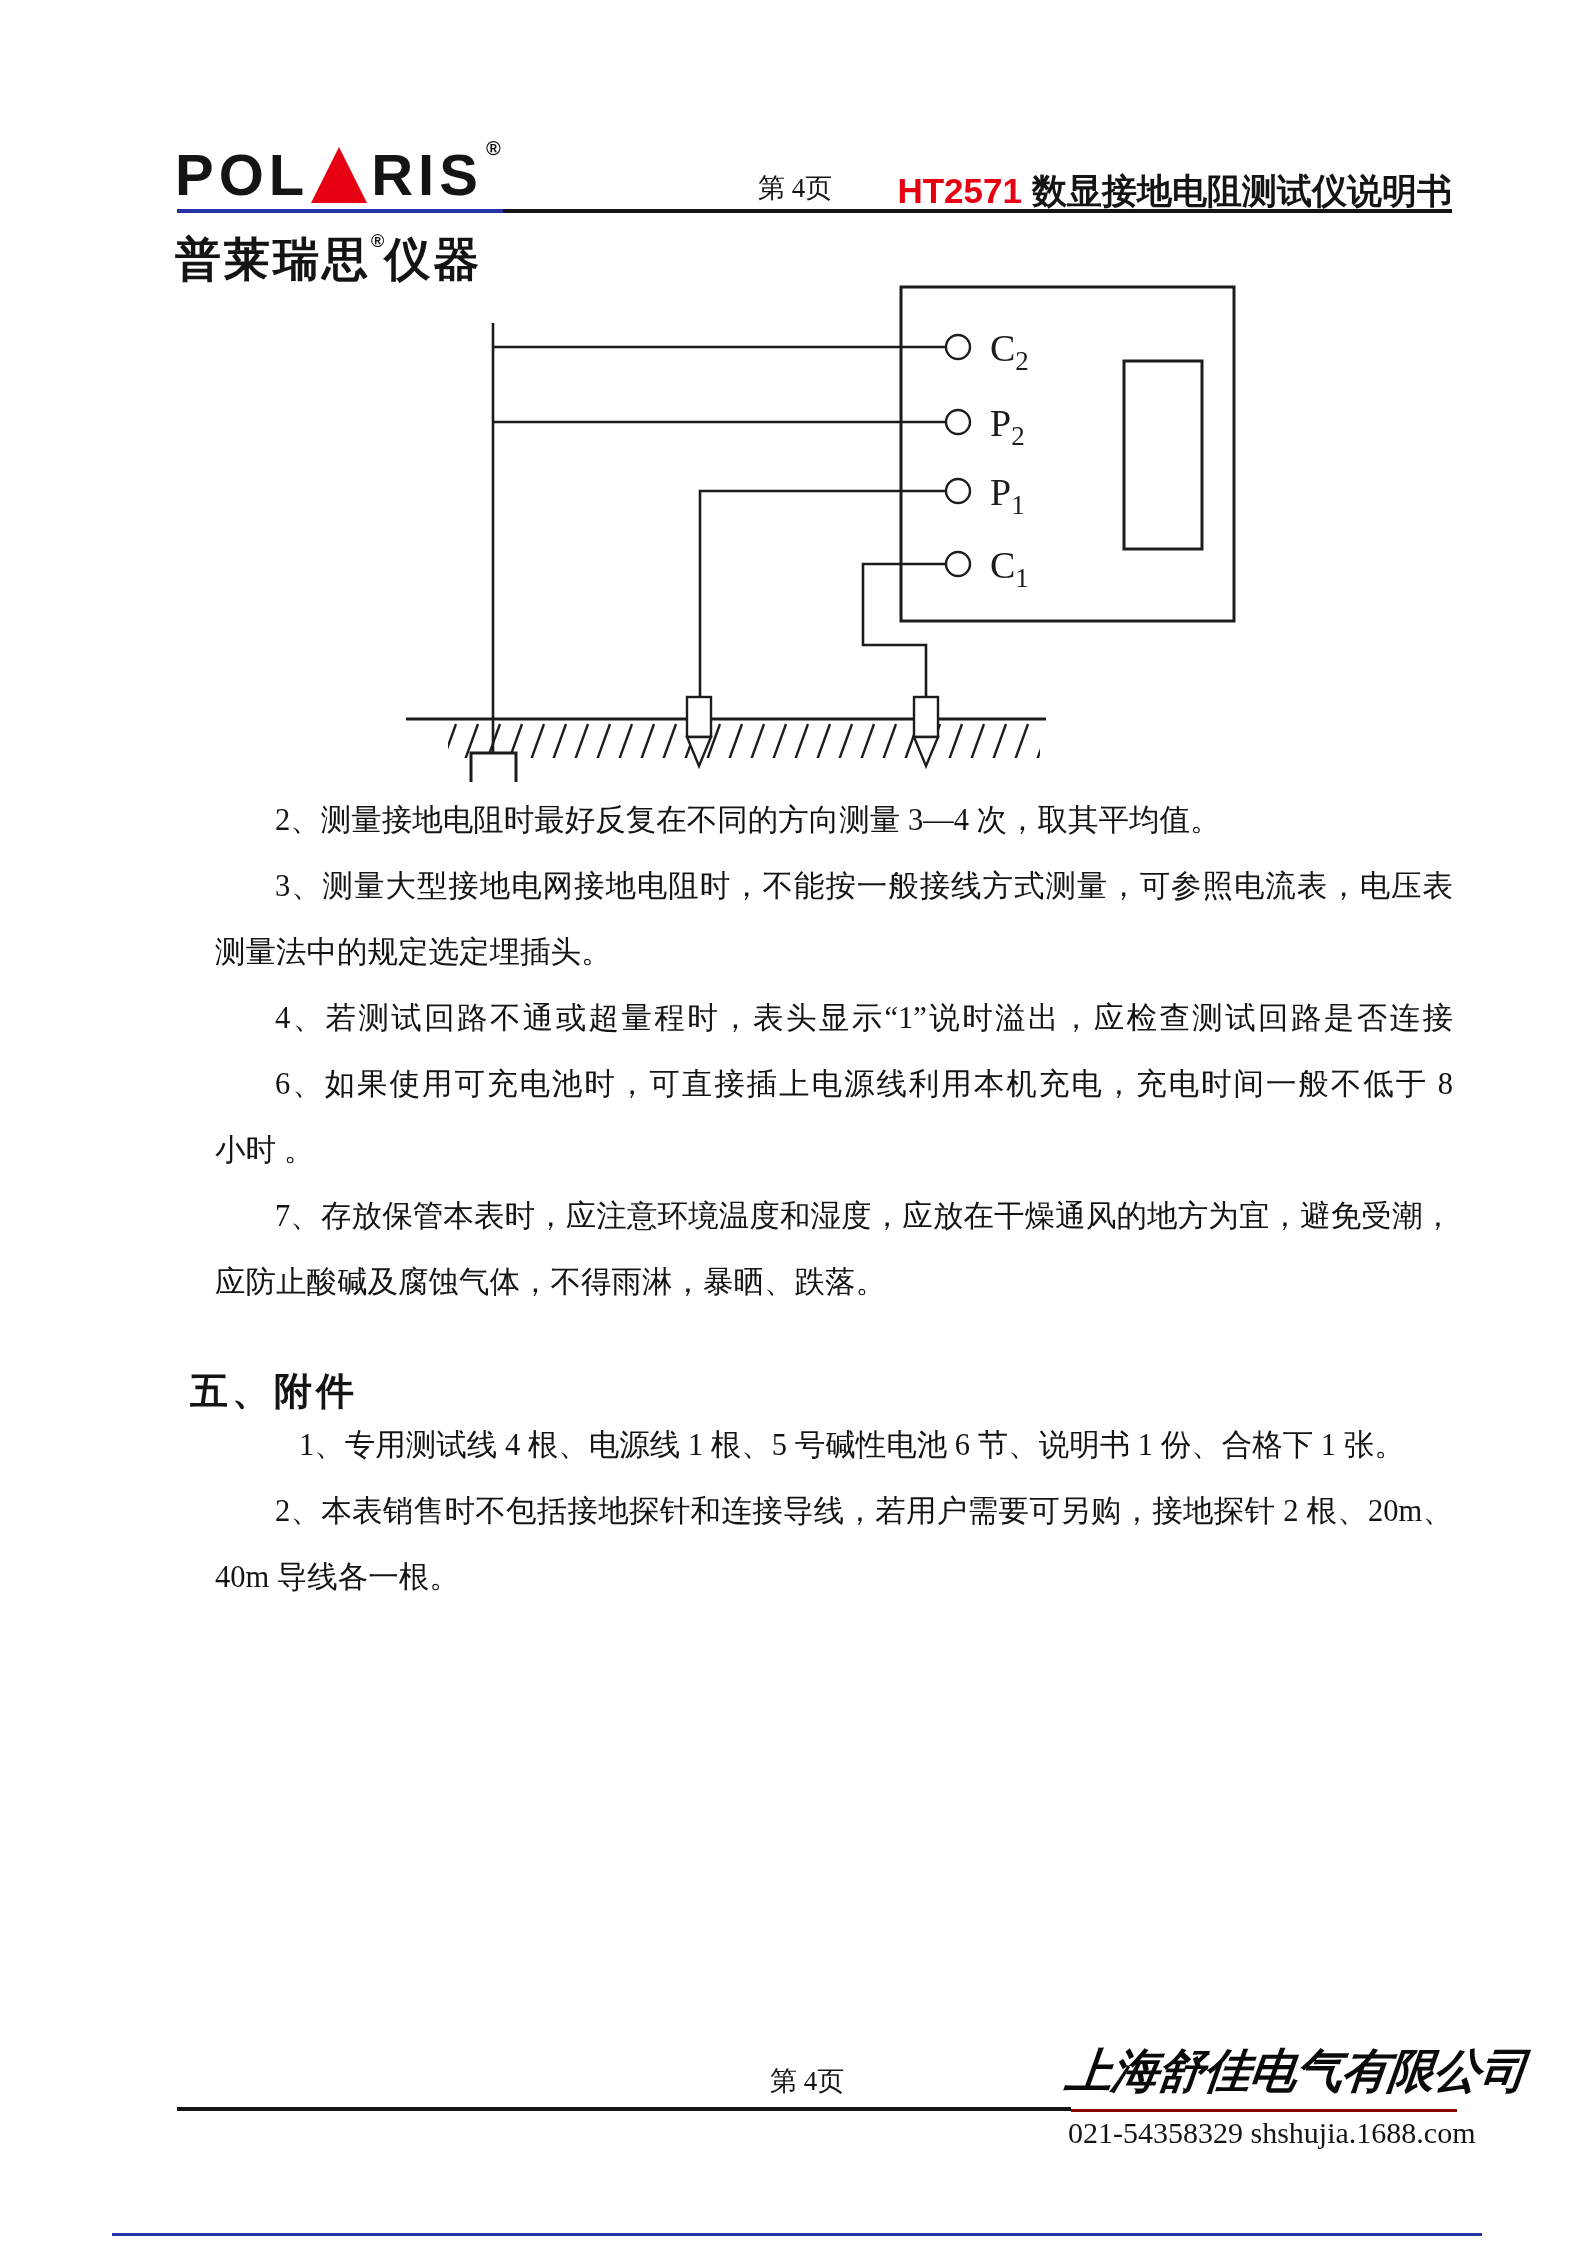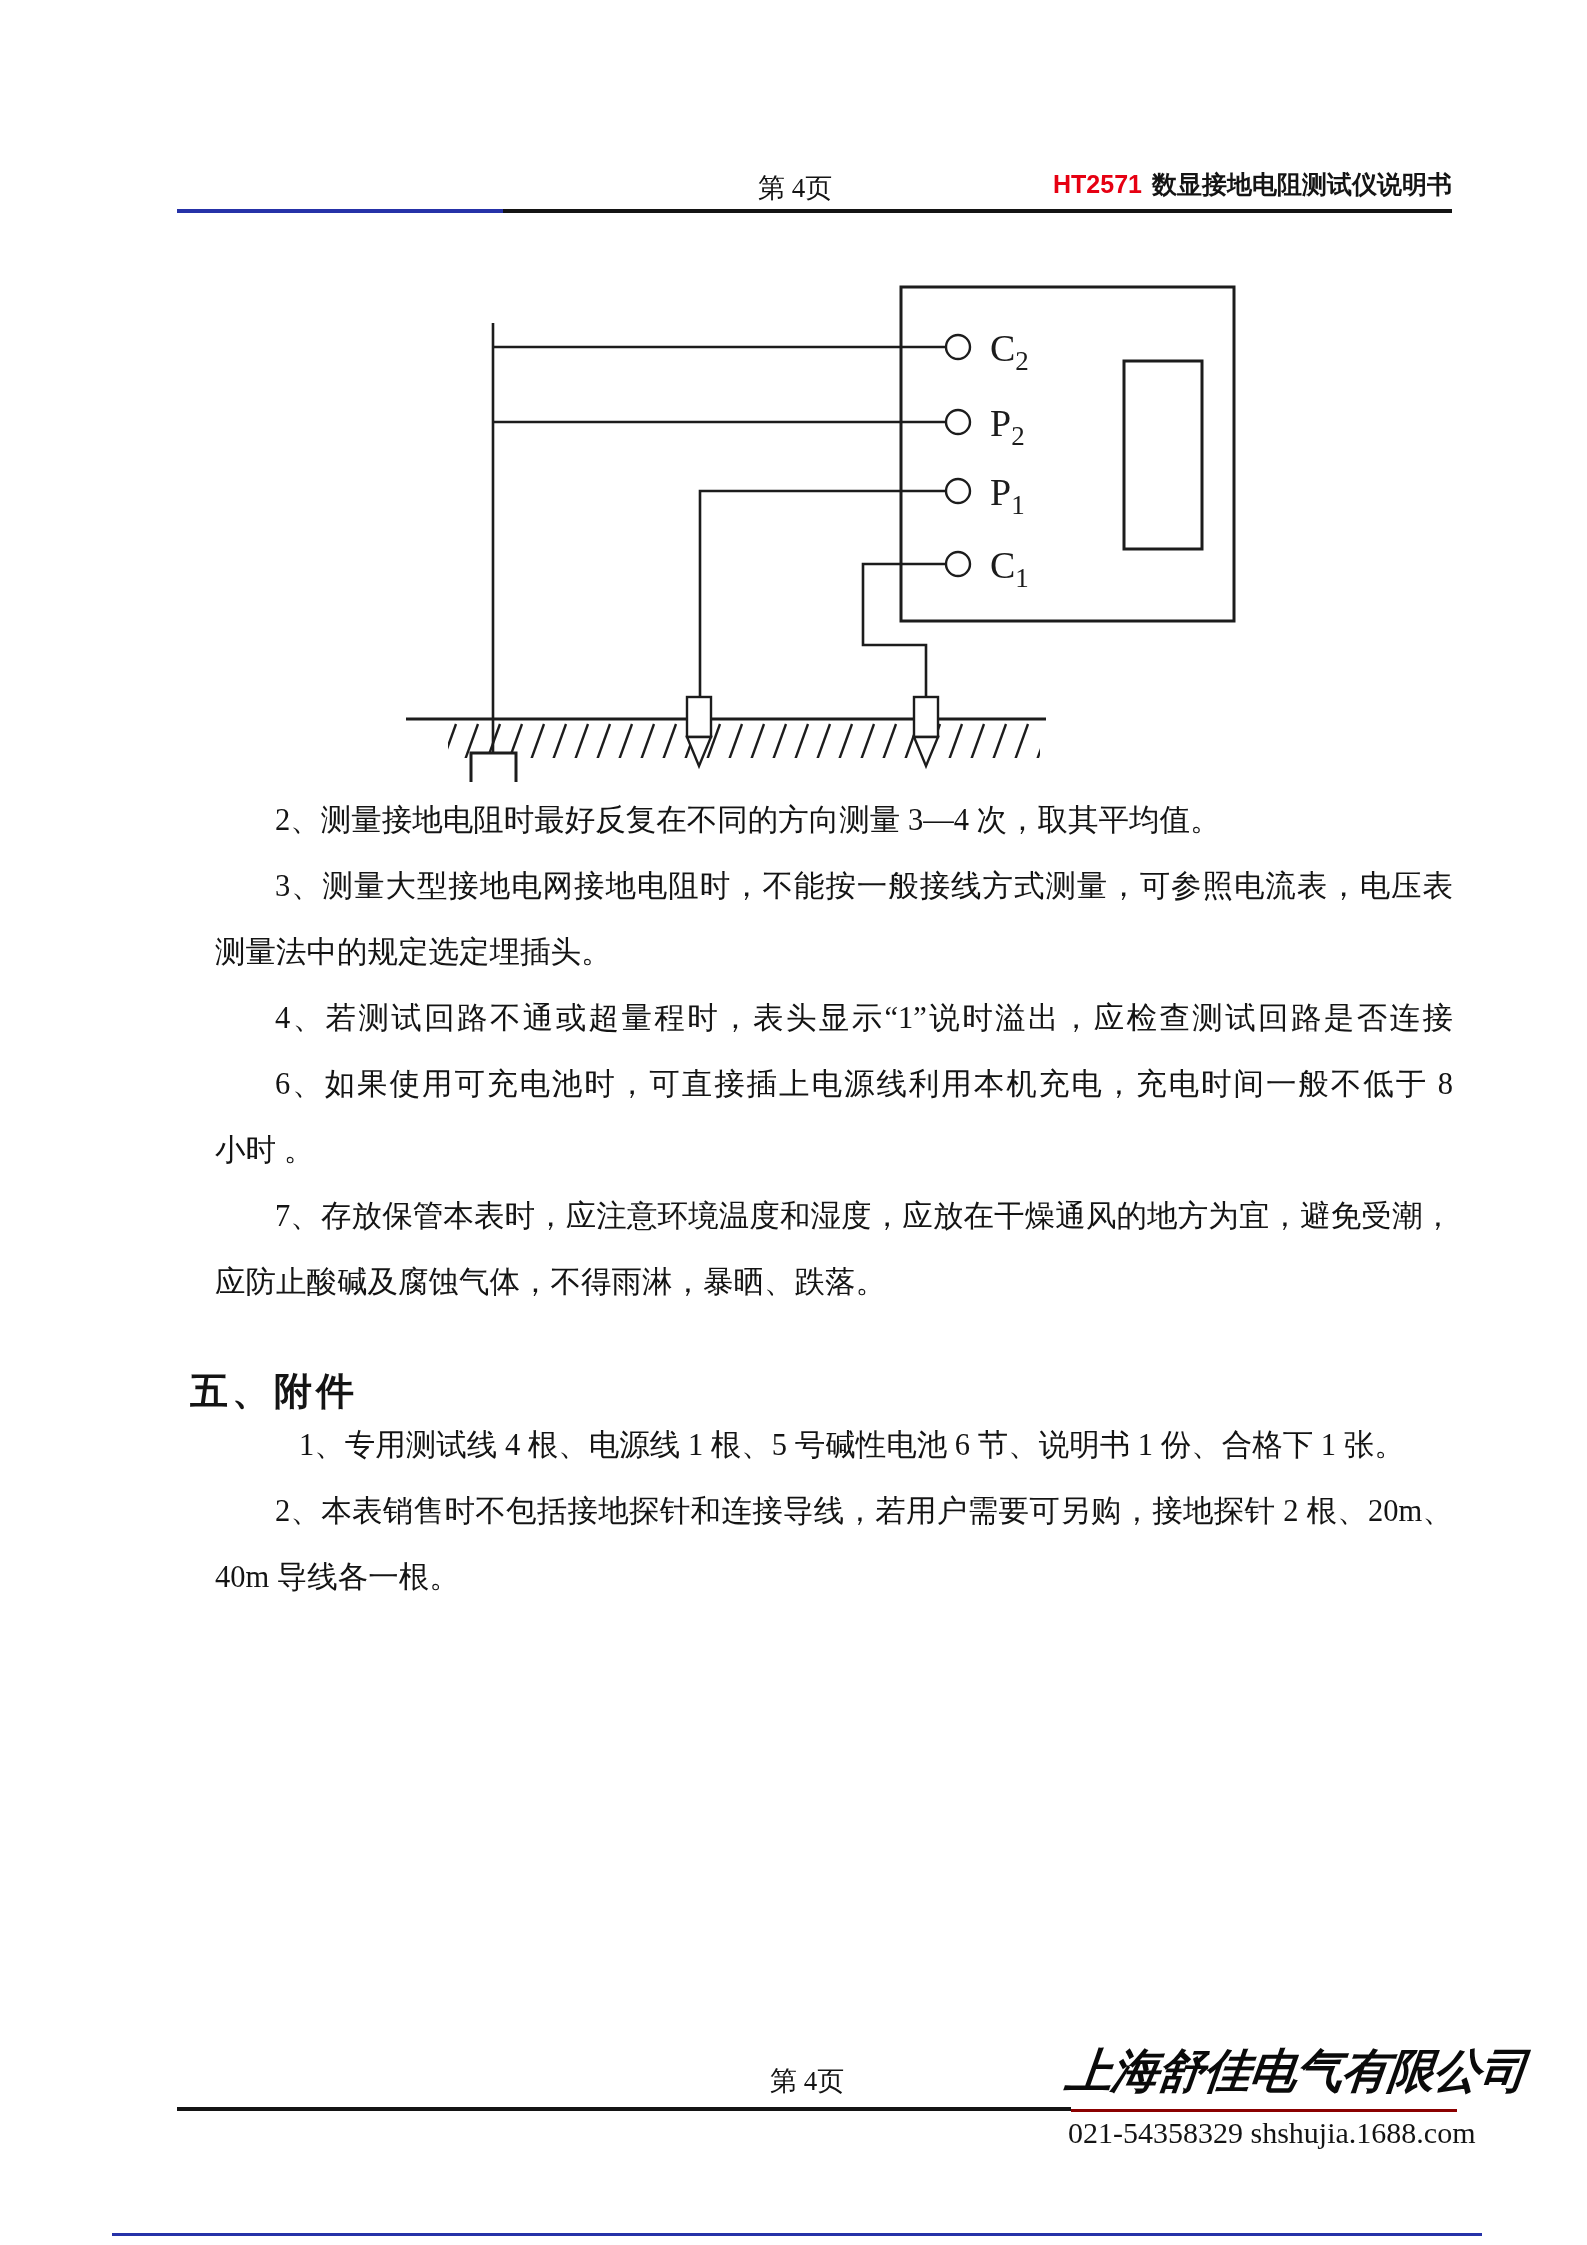--- a/index.html
+++ b/index.html
@@ -28,21 +28,21 @@
   .logo-reg{font-size:20px;line-height:20px;align-self:flex-start;margin-left:3px;letter-spacing:0;}
   .logo-cn{
     margin-top:10px;
     font-family:"Liberation Sans","DejaVu Sans",sans-serif;
     font-weight:bold;font-size:46px;line-height:50px;letter-spacing:3px;
     white-space:nowrap;
   }
   .logo-cn sup{font-size:18px;vertical-align:28px;letter-spacing:0;}
   
   .hdr-pagenum{position:absolute;left:758px;top:170px;font-size:27px;}
-  .hdr-title{position:absolute;right:135px;top:168px;font-size:25px;font-weight:bold;
+  .hdr-title{position:absolute;right:135px;top:168px;font-size:35px;font-weight:bold;
              font-family:"Liberation Sans","DejaVu Sans",sans-serif;white-space:nowrap;text-align:center;}
   .hdr-model{color:#e60012;margin-right:10px;}
   .rule-blue-left{position:absolute;left:177px;top:209px;width:326px;height:4px;background:#2632a8;}
   .rule-black-hdr{position:absolute;left:503px;top:209px;width:949px;height:4px;background:#141414;}
   
   .diagram{position:absolute;left:380px;top:272px;width:880px;height:510px;}
   .diagram svg{display:block;width:100%;height:100%;}
   .dwire{stroke:#1c1c1c;stroke-width:2.6;fill:none;}
   .dbox{stroke:#1c1c1c;stroke-width:3;fill:#ffffff;}
   .dterm{stroke:#1c1c1c;stroke-width:2.4;fill:#ffffff;}
@@ -71,20 +71,29 @@
   }
   .rule-red-ftr{position:absolute;left:1071px;top:2109px;width:386px;height:3px;background:#8b0000;}
   .company-phone{position:absolute;left:1068px;top:2116px;font-size:30px;white-space:nowrap;font-family:Liberation Serif, serif;}
   .rule-blue-bottom{position:absolute;left:112px;top:2233px;width:1370px;height:3px;background:#2632a8;}
 </style>
 </head>
 <body>
 
 <div class="page">
 
+  <div class="logo">
+    <div class="logo-word">
+      <span>POL</span>
+      <span class="logo-tri"></span>
+      <span>RIS</span>
+      <span class="logo-reg">®</span>
+    </div>
+    <div class="logo-cn"><span>普莱瑞思</span><sup>®</sup><span>仪器</span></div>
+  </div>
 
   <div class="hdr-pagenum">第 4页</div>
   <div class="hdr-title">
     <span class="hdr-model">HT2571</span><span>数显接地电阻测试仪说明书</span>
   </div>
   <div class="rule-blue-left"></div>
   <div class="rule-black-hdr"></div>
 
   <div class="diagram">
     <svg viewBox="380 272 880 510">

